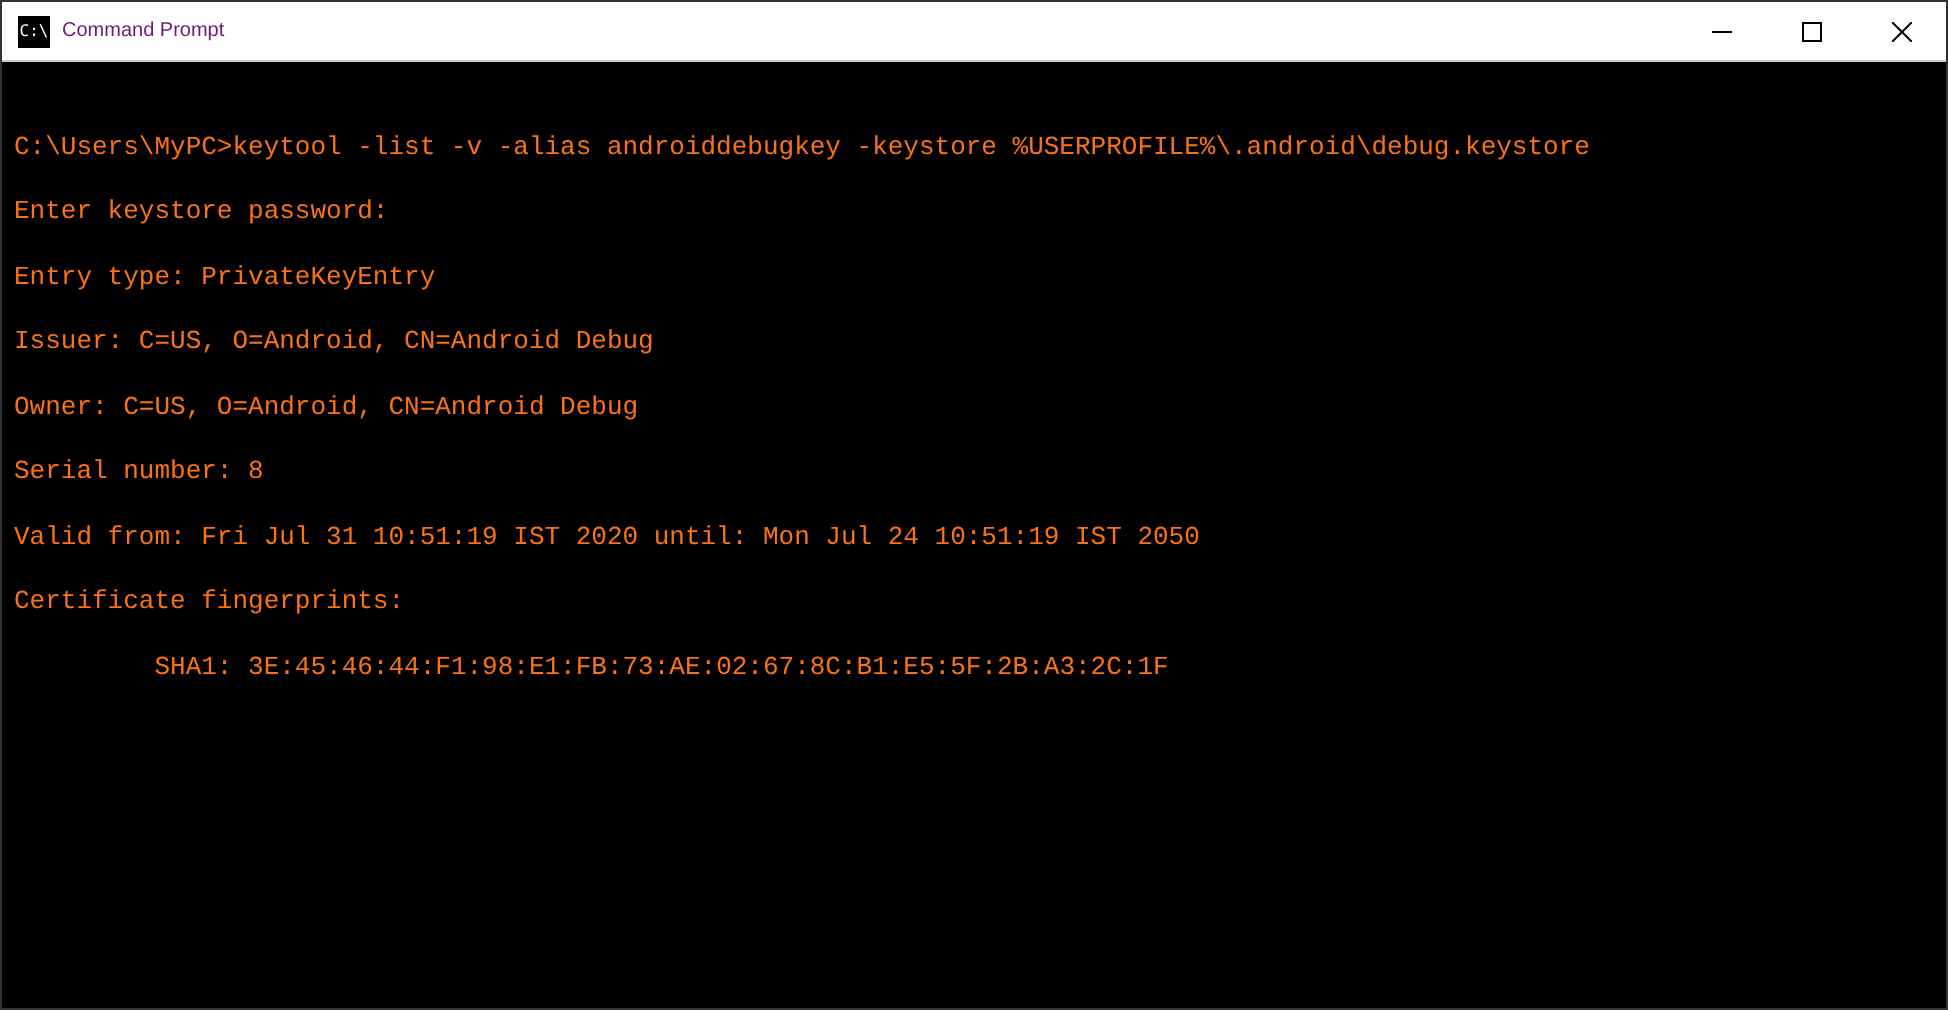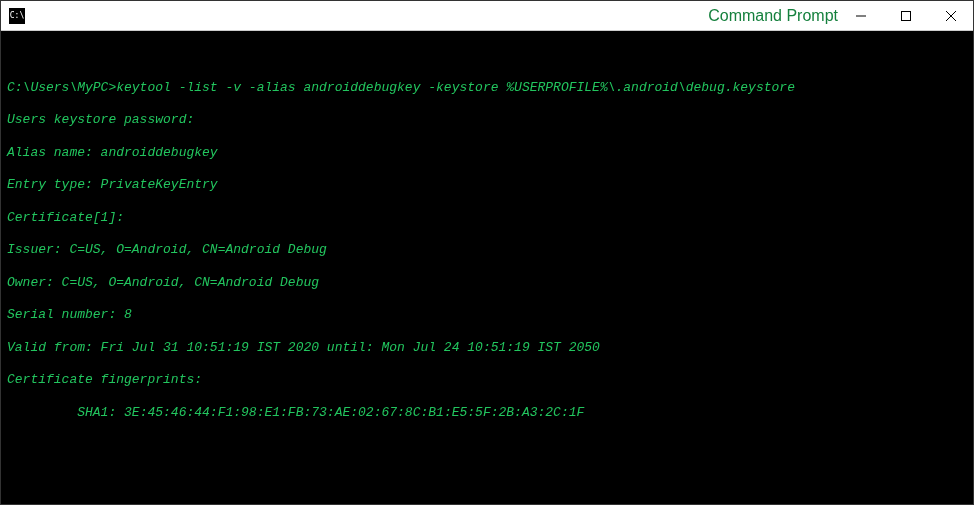--- a/index.html
+++ b/index.html
@@ -37,51 +37,49 @@
       display: inline-flex;
       align-items: center;
       justify-content: center;
       background: #000;
       color: #fff;
       font-size: 8px;
       font-family: monospace;
       line-height: 1;
     }
     .title-text {
-      font-size: 16px;
-      color: #15803d;
+      font-size: 10px;
+      color: #701a75;
       flex: 1;
-      text-align: right;
     }
     .window-controls {
       display: flex;
       height: 100%;
     }
     .win-btn {
       width: 45px;
       height: 100%;
       display: flex;
       align-items: center;
       justify-content: center;
       font-size: 12px;
       color: #000;
       cursor: pointer;
     }
     .terminal-body {
       flex: 1;
       background: #000;
-      color: #22c55e;
+      color: #f97316;
       font-family: 'Consolas', 'Courier New', monospace;
       font-size: 13px;
       line-height: 1.25;
-      padding: 16px 6px;
+      padding: 2px 6px;
       overflow: hidden;
       white-space: pre-wrap;
       word-wrap: break-word;
-      font-style: italic;
     }
     .term-line {
       display: block;
     }
   </style>
 </head>
 <body>
 
 <div class="window">
   <div class="titlebar">
@@ -102,24 +100,22 @@
         <svg width="10" height="10" viewBox="0 0 10 10">
             <line x1="0" y1="0" x2="10" y2="10" stroke="#000" stroke-width="1"></line>
             <line x1="10" y1="0" x2="0" y2="10" stroke="#000" stroke-width="1"></line>
           </svg>
       </div>
     </div>
   </div>
   <div class="terminal-body">
 <span class="term-line"></span>
 <span class="term-line">C:\Users\MyPC&gt;keytool -list -v -alias androiddebugkey -keystore %USERPROFILE%\.android\debug.keystore</span>
-<span class="term-line">Users keystore password:</span>
-<span class="term-line">Alias name: androiddebugkey</span>
+<span class="term-line">Enter keystore password:</span>
 <span class="term-line">Entry type: PrivateKeyEntry</span>
-<span class="term-line">Certificate[1]:</span>
 <span class="term-line">Issuer: C=US, O=Android, CN=Android Debug</span>
 <span class="term-line">Owner: C=US, O=Android, CN=Android Debug</span>
 <span class="term-line">Serial number: 8</span>
 <span class="term-line">Valid from: Fri Jul 31 10:51:19 IST 2020 until: Mon Jul 24 10:51:19 IST 2050</span>
 <span class="term-line">Certificate fingerprints:</span>
 <span class="term-line">         SHA1: 3E:45:46:44:F1:98:E1:FB:73:AE:02:67:8C:B1:E5:5F:2B:A3:2C:1F</span>
 
 
 
 <span class="term-line"></span>

